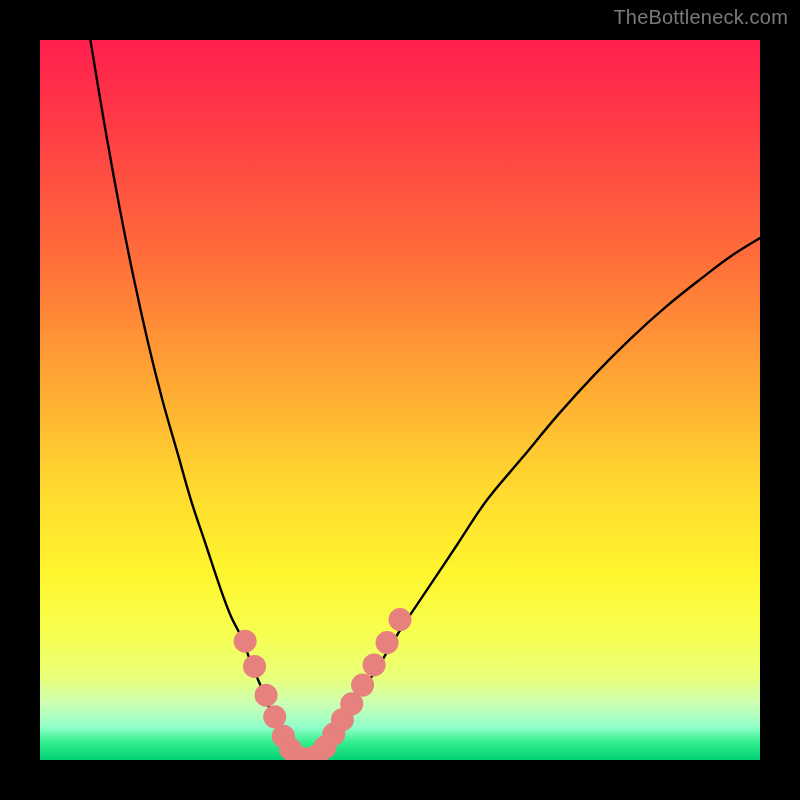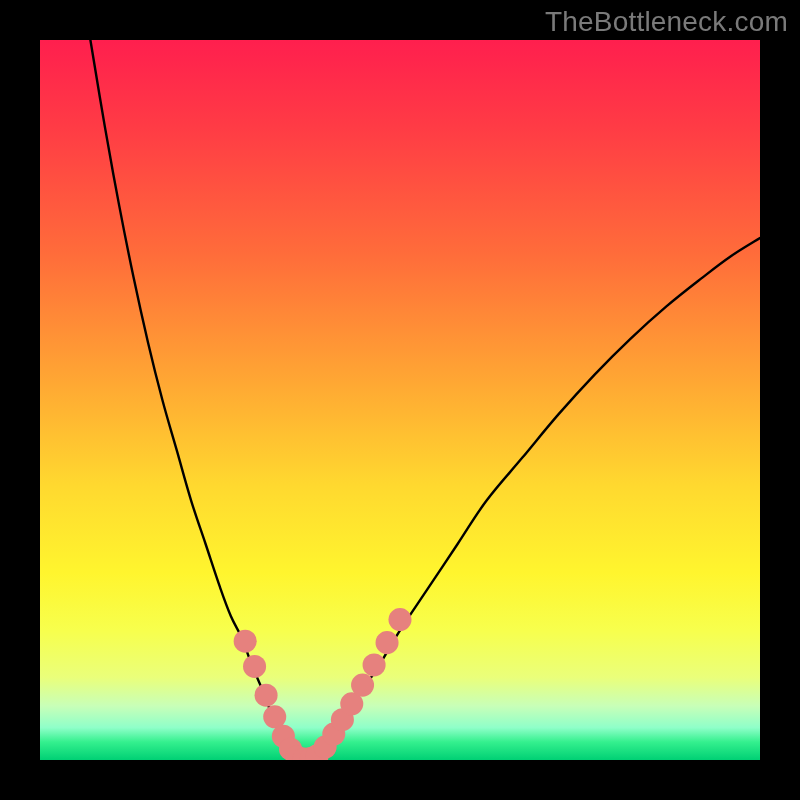--- a/index.html
+++ b/index.html
@@ -38,21 +38,21 @@
   .dots {
     position: absolute;
     inset: 0;
     width: 720px;
     height: 720px;
   }
   .watermark {
     position: absolute;
     top: 6px;
     right: 12px;
-    font-size: 28px;
+    font-size: 20px;
     color: #7a7a7a;
     letter-spacing: 0.2px;
     user-select: none;
   }
 </style>
 </head>
 <body>
 
 <div class="stage">
   <div class="watermark">TheBottleneck.com</div>

